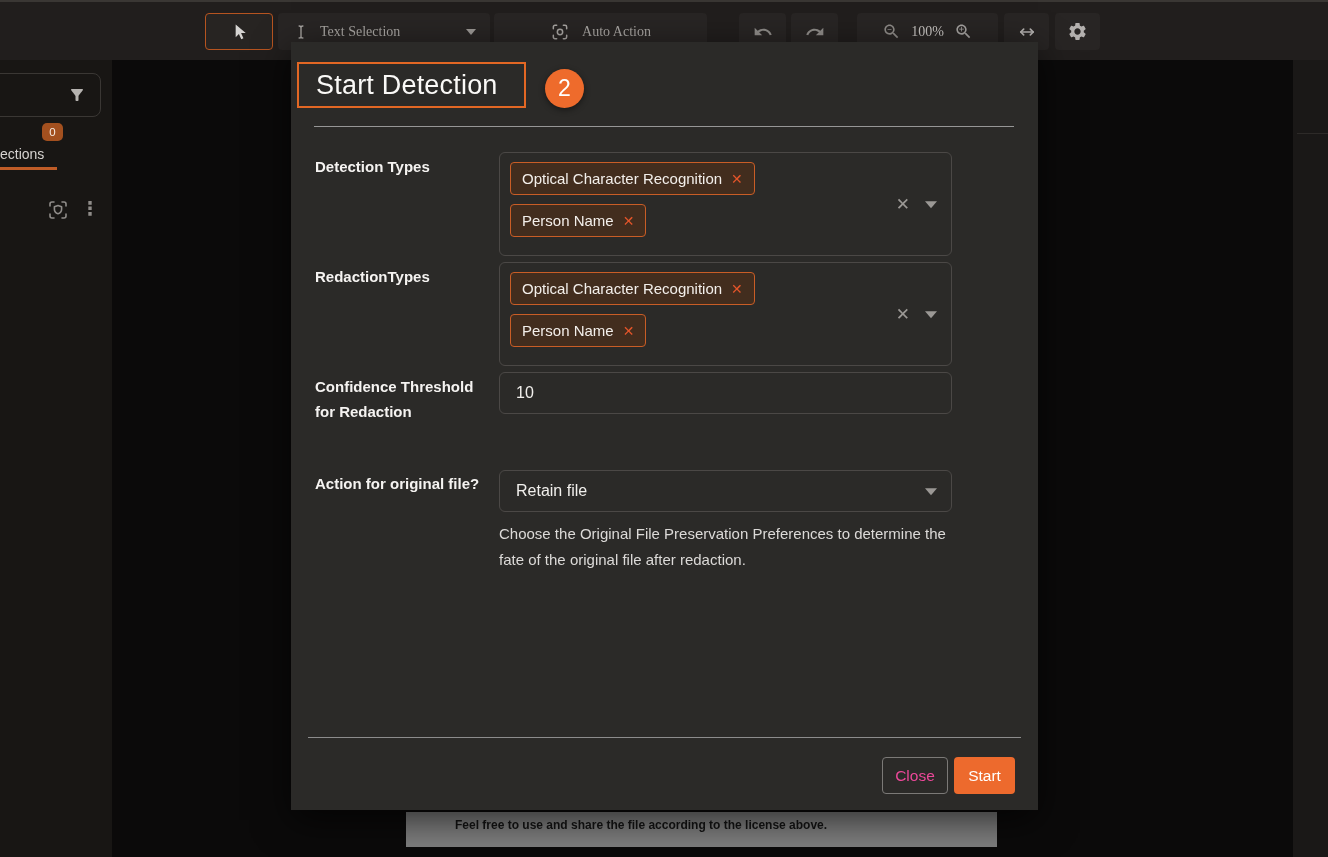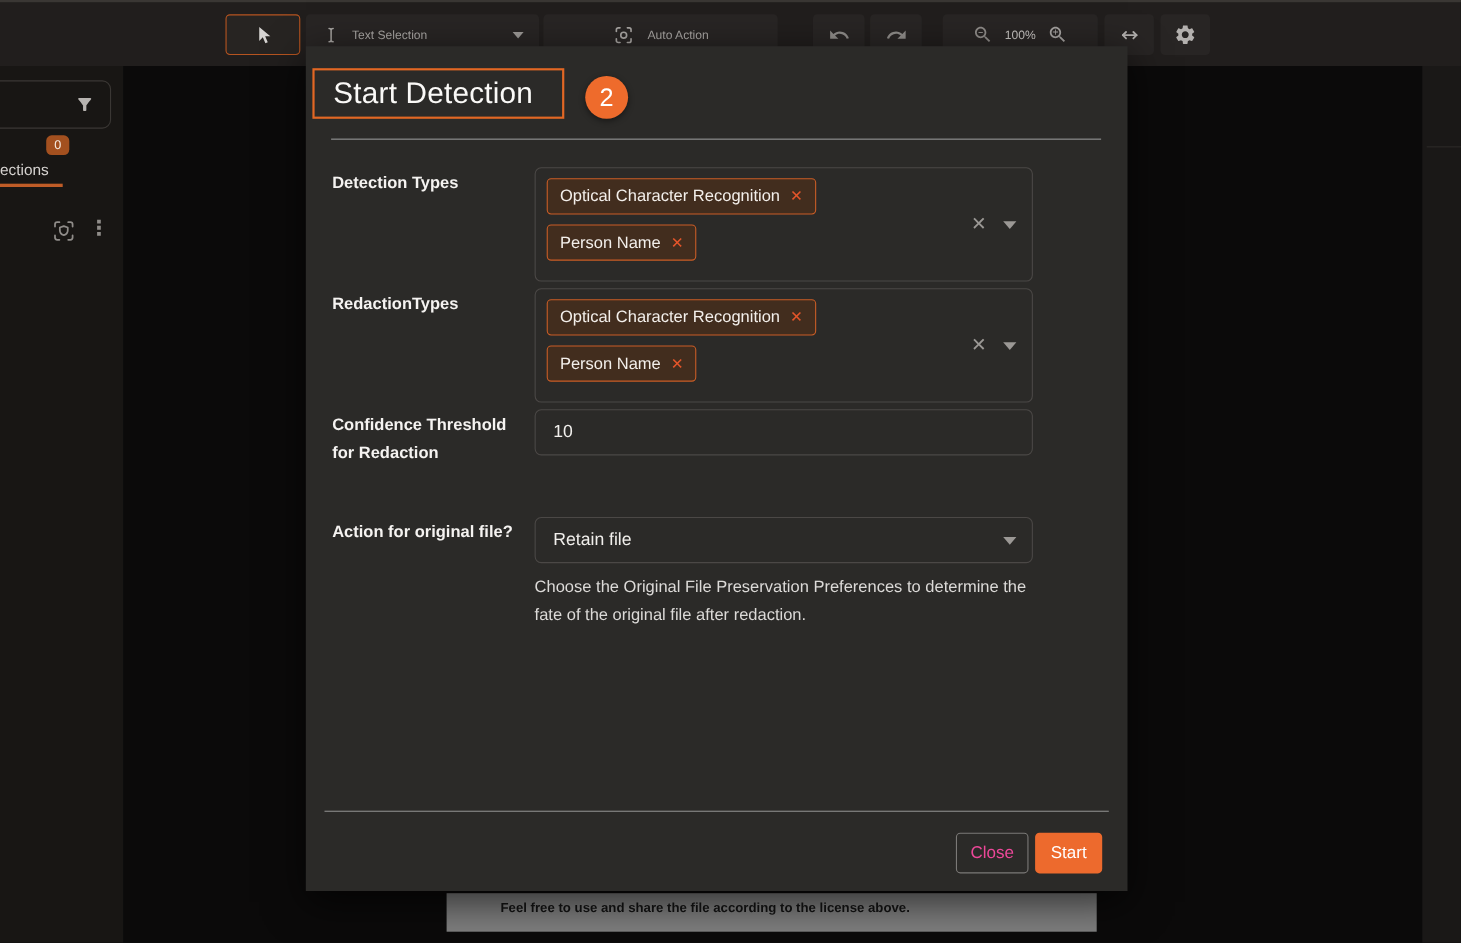--- a/index.html
+++ b/index.html
@@ -5,21 +5,21 @@
   * { margin:0; padding:0; box-sizing:border-box; }
   html,body { width:1328px; height:857px; overflow:hidden; background:#0b0a0a;
               font-family:"Liberation Sans","DejaVu Sans",sans-serif; }
   .abs { position:absolute; }
 
   
   #topbar { left:0; top:0; width:1328px; height:60px; background:#211e1d; z-index:2; }
   #topbar::before { content:""; position:absolute; left:0; top:0; width:100%; height:2px; background:#3a3734; }
   .tb-btn { position:absolute; top:13px; height:37px; background:#282524; border-radius:4px;
             display:flex; align-items:center; justify-content:center; }
-  .tb-label { font-size:11px; color:#a8a5a2; }
+  .tb-label { font-size:14px; color:#a8a5a2;font-family:Liberation Serif, serif; }
   #cursor-btn { left:205px; width:68px; background:#272422; border:1px solid #b65420; }
   #ts-group  { left:278px; width:212px; justify-content:flex-start; padding:0 14px; gap:10px; }
   #ad-group  { left:494px; width:213px; gap:12px; }
   #undo-btn  { left:739px; width:47px; }
   #redo-btn  { left:791px; width:47px; }
   #zoom-group{ left:857px; width:141px; gap:10px; padding:0 12px; }
   #fit-btn   { left:1004px; width:45px; }
   #gear-btn  { left:1055px; width:45px; }
   .caret { width:0; height:0; border-left:6px solid transparent; border-right:6px solid transparent;
            border-top:7px solid #9b9895; }
@@ -42,21 +42,21 @@
 
   
   #right-sidebar { left:1293px; top:60px; width:35px; height:797px; background:#1a1817; z-index:1; }
   #right-sidebar .rs-divider { position:absolute; left:4px; top:73px; right:0; height:1px; background:#2d2a28; }
 
   
   #doc-page { left:406px; top:812px; width:591px; height:35px; background:#7f7f7f; z-index:1; }
   #doc-text { position:absolute; left:49px; top:6px; font-size:12px; font-weight:600; color:#141414; }
 
   
-  #modal { left:278px; top:42px; width:747px; height:768px; background:#2b2a28;
+  #modal { left:291px; top:42px; width:747px; height:768px; background:#2b2a28;
            box-shadow:0 10px 35px rgba(0,0,0,.65); z-index:10; }
   #title-box { position:absolute; left:6px; top:20px; width:229px; height:46px;
                border:2px solid #e26724; display:flex; align-items:center; padding-left:17px; }
   #modal-title { font-size:27px; color:#faf9f7; letter-spacing:.2px; white-space:nowrap; }
   #step-badge { position:absolute; left:254px; top:27px; width:39px; height:39px; border-radius:50%;
                 background:#ee6b2c; color:#fff; font-size:23px; display:flex; align-items:center;
                 justify-content:center; box-shadow:0 2px 6px rgba(0,0,0,.45); }
   .m-divider { position:absolute; left:23px; width:700px; height:1px; background:#969696; }
   #divider-top { top:84px; }
   #divider-footer { top:695px; left:17px; width:713px; background:#8c8c8c; }

